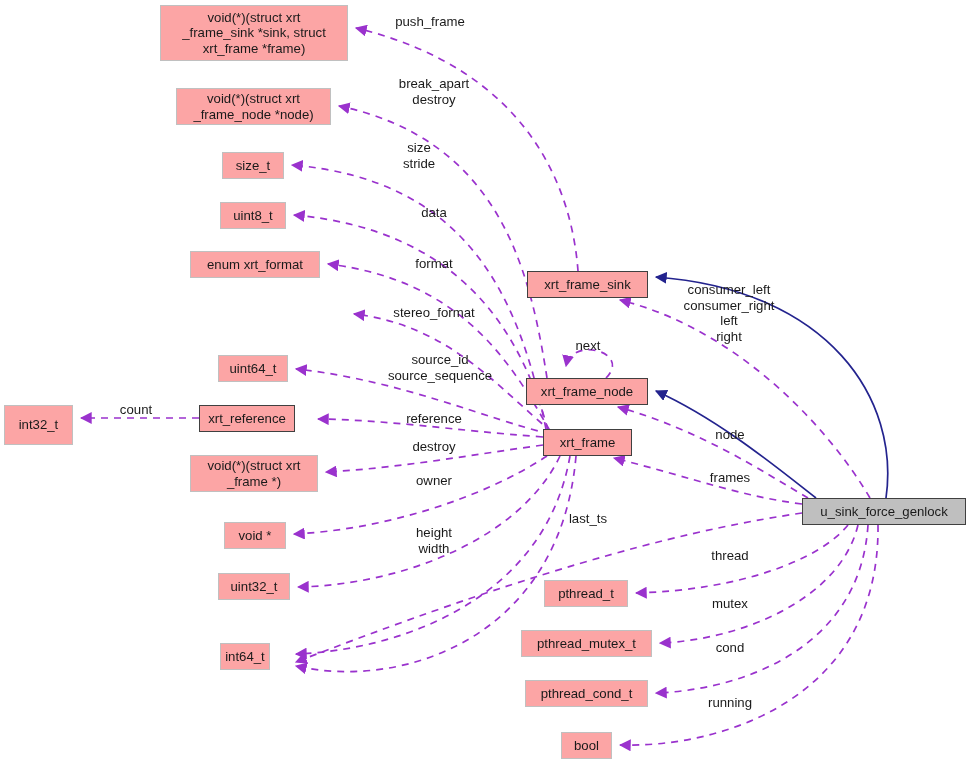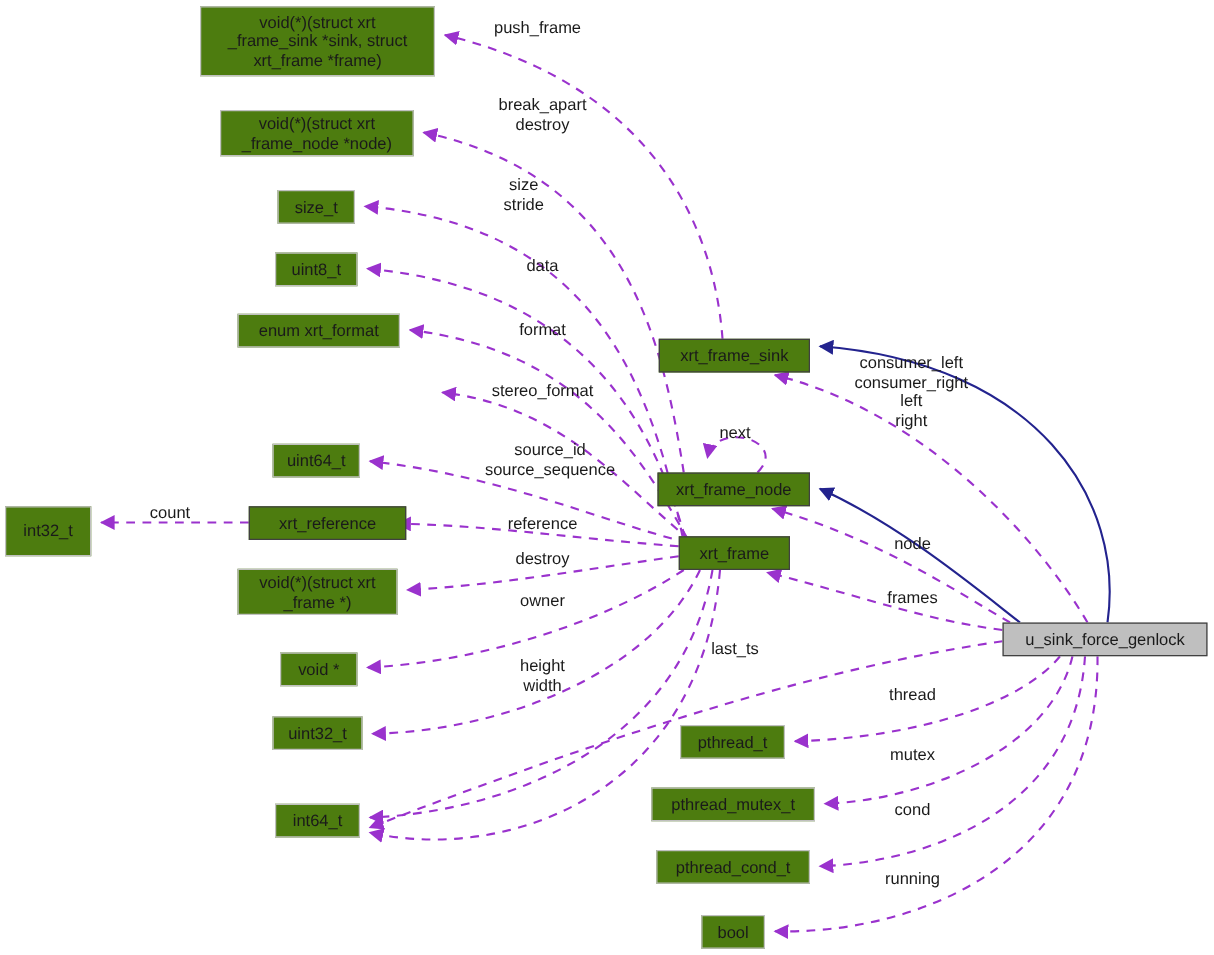--- a/index.html
+++ b/index.html
@@ -17,21 +17,21 @@
     width:971px; height:764px;
     pointer-events:none;
   }
   .node {
     position:absolute;
     box-sizing:border-box;
     display:flex;
     align-items:center;
     justify-content:center;
     text-align:center;
-    background:#4d7c0f;
+    background:#fca5a5;
     border:1px solid #c0c0c0;
     color:#1a1a1a;
     font-size:13.2px;
     line-height:15.5px;
     white-space:pre;
     z-index:3;
   }
   .node.strong { border:1.6px solid #404040; }
   .node.current {
     background:#bfbfbf;
@@ -124,26 +124,26 @@
   <div class="node plain" style="left:160px;top:5px;width:188px;height:56px;">void(*)(struct xrt
 _frame_sink *sink, struct
 xrt_frame *frame)</div>
   <div class="node plain" style="left:176px;top:88px;width:155px;height:37px;">void(*)(struct xrt
 _frame_node *node)</div>
   <div class="node plain" style="left:222px;top:152px;width:62px;height:27px;">size_t</div>
   <div class="node plain" style="left:220px;top:202px;width:66px;height:27px;">uint8_t</div>
   <div class="node plain" style="left:190px;top:251px;width:130px;height:27px;">enum xrt_format</div>
   <div class="node plain" style="left:218px;top:355px;width:70px;height:27px;">uint64_t</div>
   <div class="node plain" style="left:4px;top:405px;width:69px;height:40px;">int32_t</div>
-  <div class="node strong" style="left:199px;top:405px;width:126px;height:27px;">xrt_reference</div>
+  <div class="node strong" style="left:199px;top:405px;width:96px;height:27px;">xrt_reference</div>
   <div class="node plain" style="left:190px;top:455px;width:128px;height:37px;">void(*)(struct xrt
 _frame *)</div>
   <div class="node plain" style="left:224px;top:522px;width:62px;height:27px;">void *</div>
   <div class="node plain" style="left:218px;top:573px;width:72px;height:27px;">uint32_t</div>
-  <div class="node plain" style="left:220px;top:643px;width:68px;height:27px;">int64_t</div>
+  <div class="node plain" style="left:220px;top:643px;width:50px;height:27px;">int64_t</div>
   <div class="node strong" style="left:527px;top:271px;width:121px;height:27px;">xrt_frame_sink</div>
   <div class="node strong" style="left:526px;top:378px;width:122px;height:27px;">xrt_frame_node</div>
   <div class="node strong" style="left:543px;top:429px;width:89px;height:27px;">xrt_frame</div>
   <div class="node plain" style="left:544px;top:580px;width:84px;height:27px;">pthread_t</div>
   <div class="node plain" style="left:525px;top:680px;width:123px;height:27px;">pthread_cond_t</div>
   <div class="node plain" style="left:521px;top:630px;width:131px;height:27px;">pthread_mutex_t</div>
   <div class="node plain" style="left:561px;top:732px;width:51px;height:27px;">bool</div>
   <div class="node current" style="left:802px;top:498px;width:164px;height:27px;">u_sink_force_genlock</div>
 
   <div class="edge-label" style="left:430px;top:14px;">push_frame</div>

